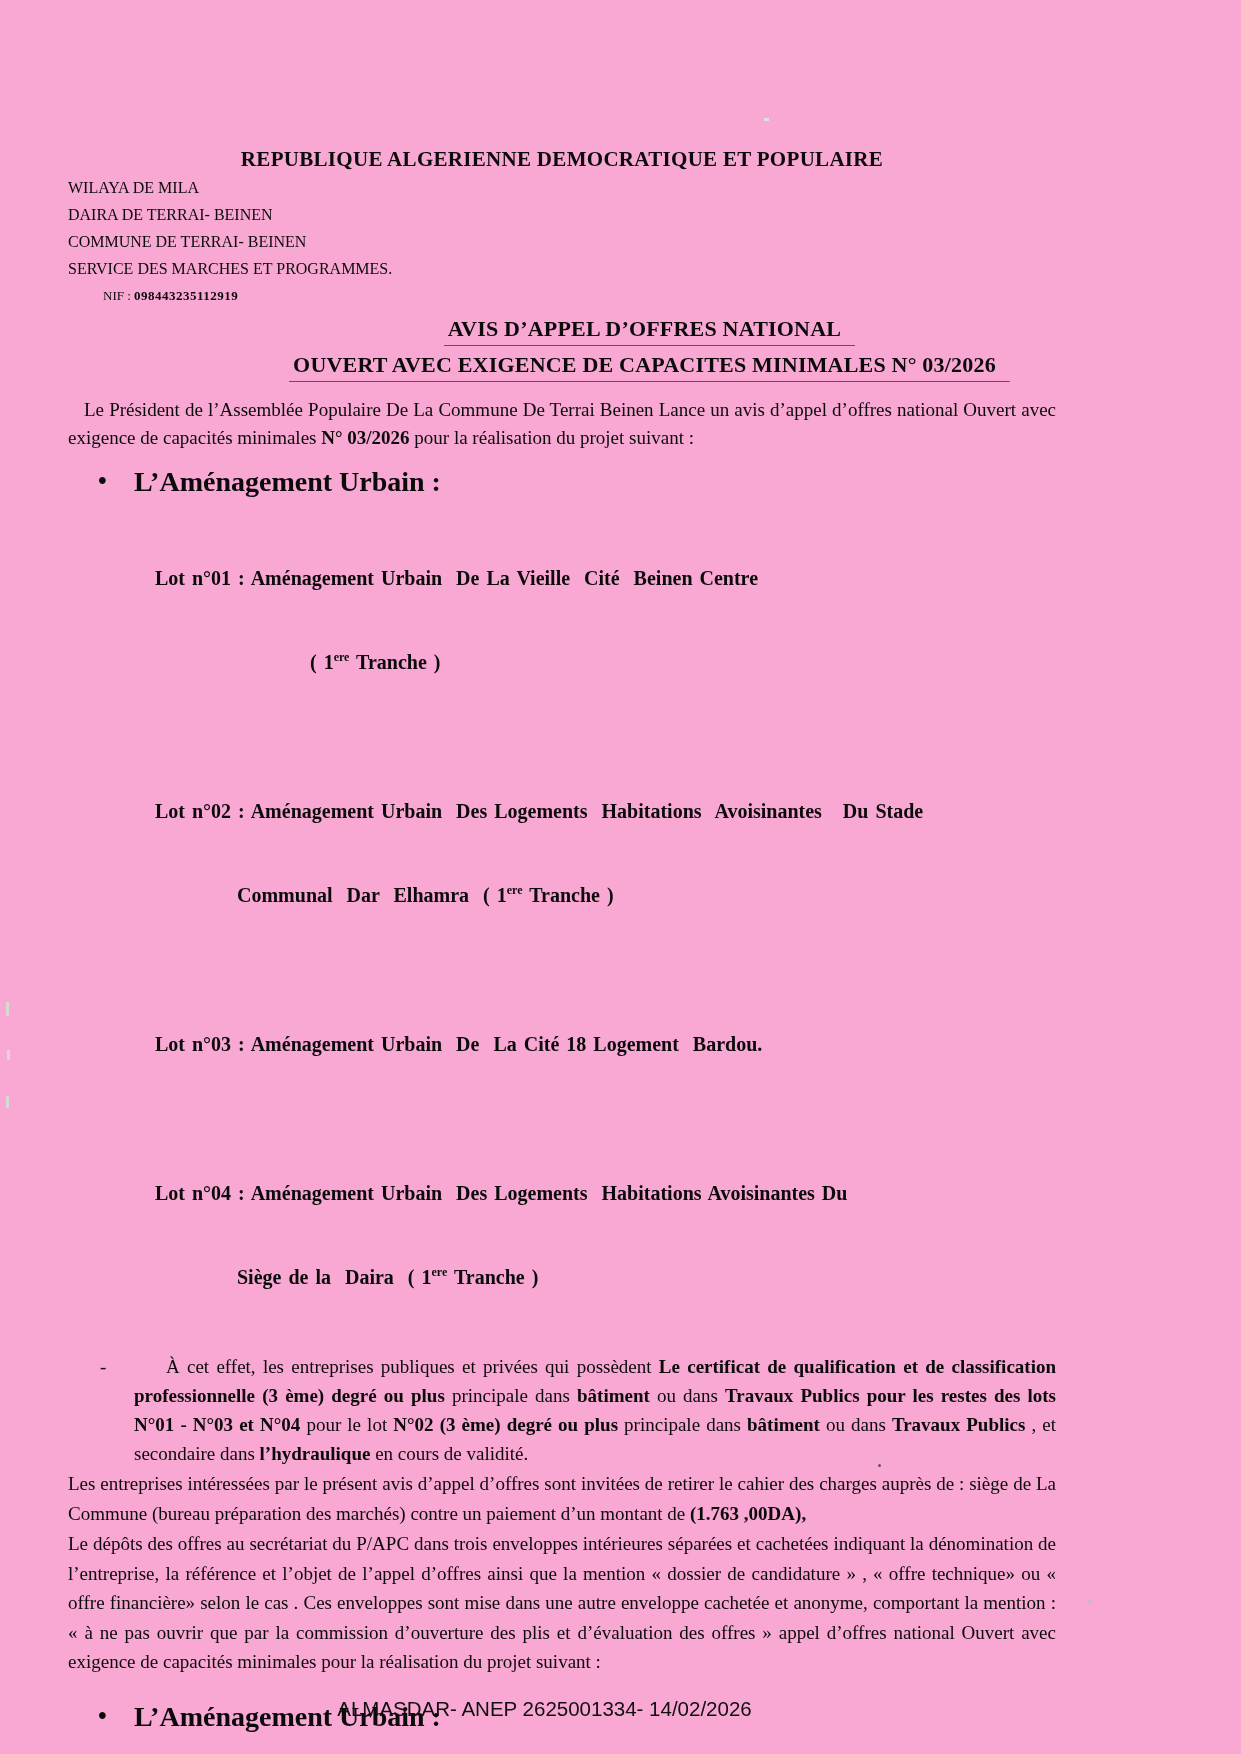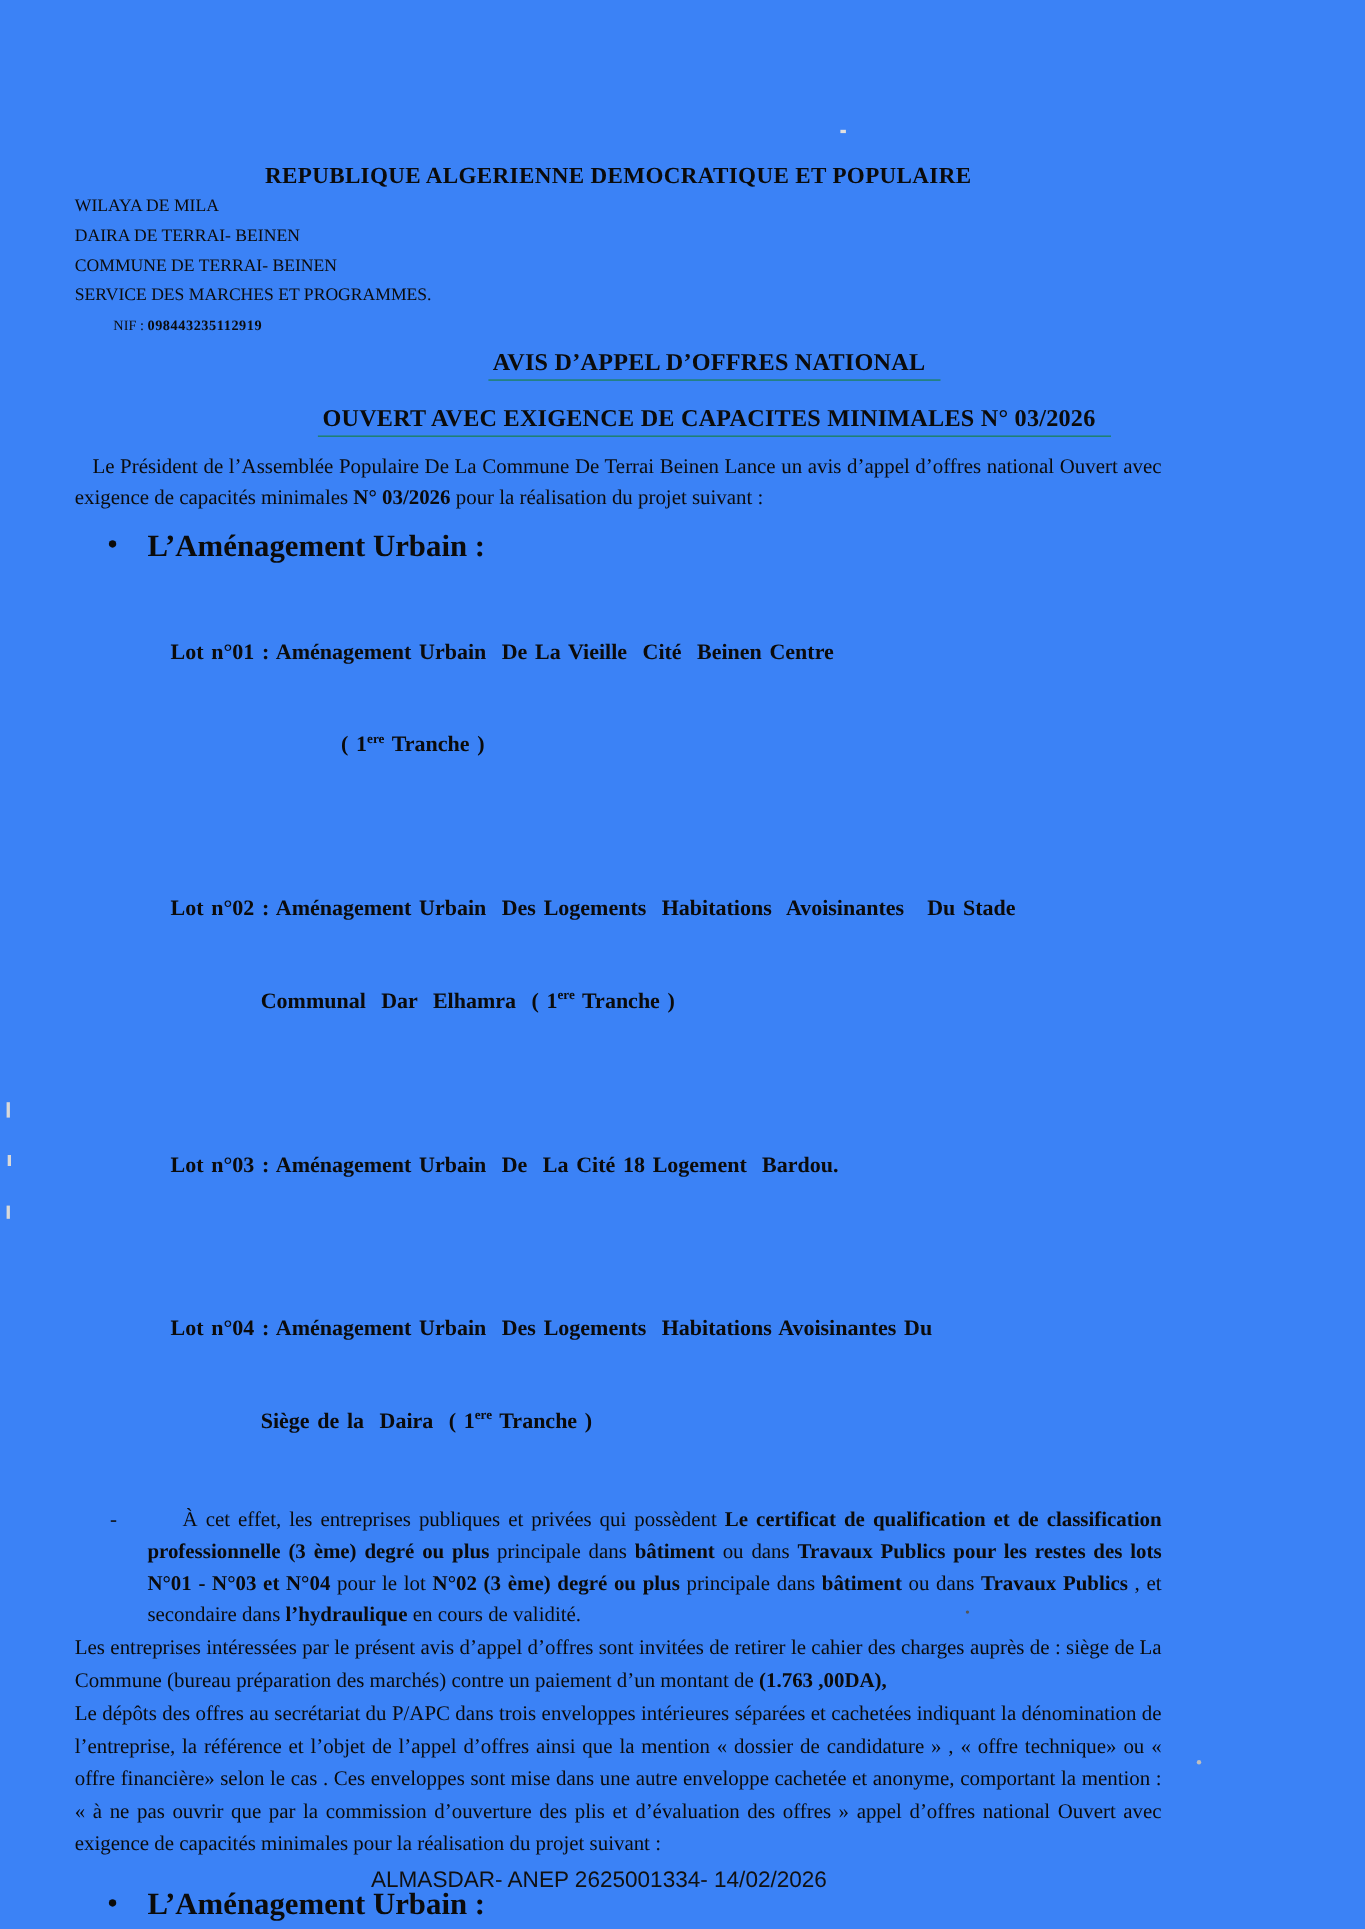--- a/index.html
+++ b/index.html
@@ -1,29 +1,29 @@
 <!DOCTYPE html>
 <html><head>
 <meta charset="utf-8">
 <style>
   html,body{margin:0;padding:0;background:#ffffff;}
   body{width:1241px;height:1754px;overflow:hidden;position:relative;
        font-family:"Liberation Serif", serif;color:#0b0b0b;}
-  .page{position:absolute;inset:0;background:#3b82f6;}
+  .page{position:absolute;inset:0;background:#f9a8d4;}
   .content{margin:146px 0 0 68px;width:988px;}
 
   .republic{text-align:center;font-weight:bold;font-size:21px;letter-spacing:.3px;line-height:26px;}
   .office{font-size:16px;line-height:27px;margin-top:2px;}
   .nif{font-size:13px;line-height:27px;margin-left:35px;}
   .nif .val{font-weight:bold;letter-spacing:.5px;}
 
   .titles{padding-left:175px;text-align:center;margin-top:5px;}
   .title-line{display:inline-block;font-weight:bold;font-size:22px;line-height:29px;
               border-bottom:1px solid #15803d;padding:0 14px 2px 4px;letter-spacing:.2px;}
-  .titles .row2{margin-top:19px;}
+  .titles .row2{margin-top:4px;}
 
   .intro{margin-top:14px;font-size:19px;line-height:28px;text-align:justify;text-indent:16px;}
 
   .proj-heading{margin:12px 0 2px 30px;font-size:28px;font-weight:bold;line-height:34px;}
   .proj-heading .bullet{display:inline-block;width:36px;font-size:25px;vertical-align:2px;}
 
   .lot{margin:9px 0 0 87px;font-weight:bold;font-size:20px;line-height:28px;
        white-space:pre-wrap;word-spacing:2px;}
   .lot .lot-l2{margin-left:82px;}
   .lot .lot-l2.deep{margin-left:155px;}

